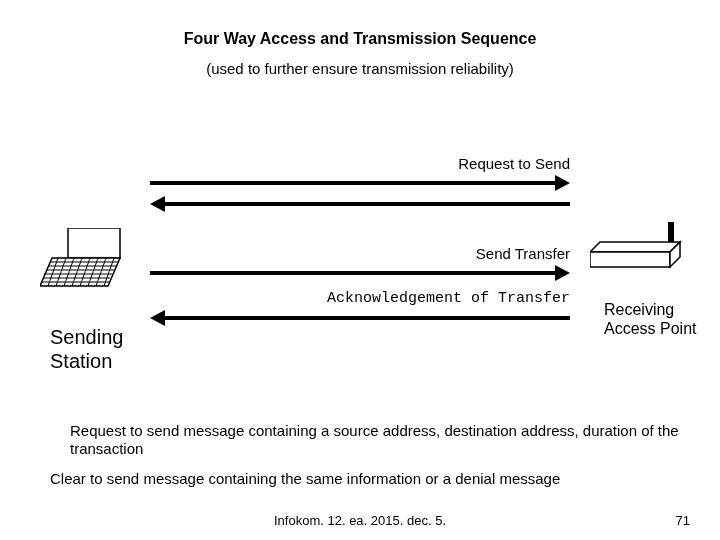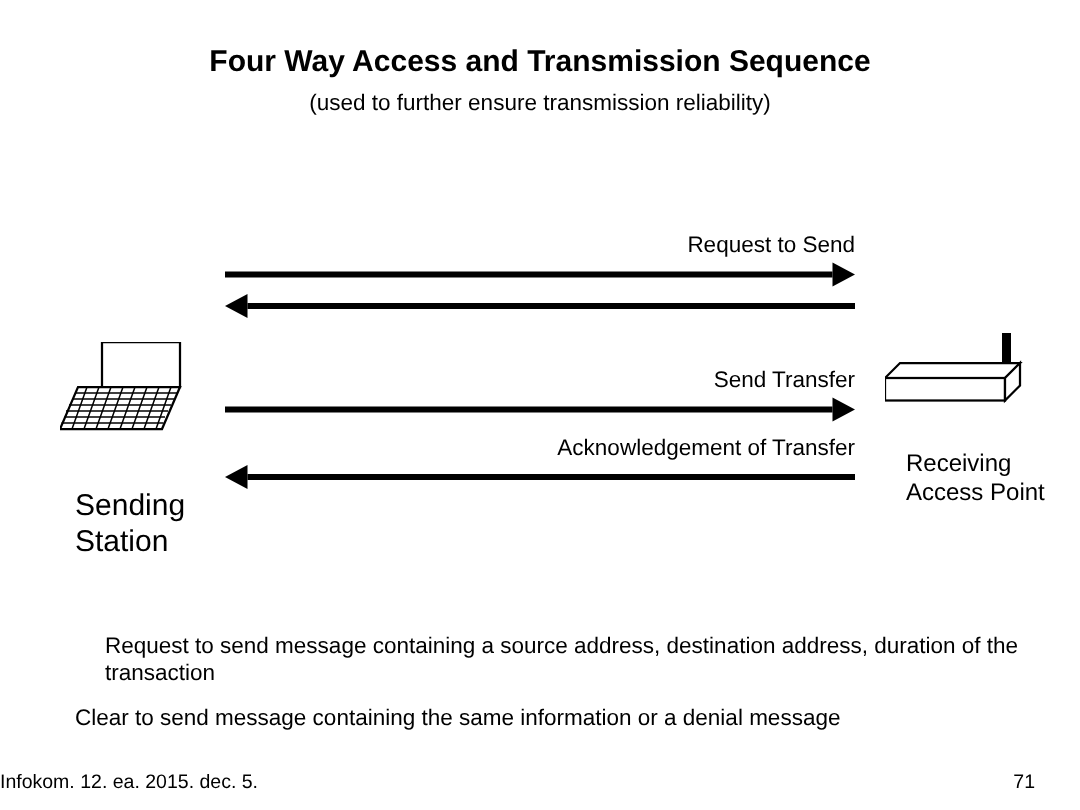--- a/index.html
+++ b/index.html
@@ -10,21 +10,21 @@
     font-family: Arial, Helvetica, sans-serif;
     color: #000;
     position: relative;
     overflow: hidden;
   }
   .title {
     position: absolute;
     top: 30px;
     left: 0; right: 0;
     text-align: center;
-    font-size: 20px;
+    font-size: 16px;
     font-weight: bold;
   }
   .subtitle {
     position: absolute;
     top: 60px;
     left: 0; right: 0;
     text-align: center;
     font-size: 15px;
   }
   .arrow-wrap {
@@ -81,20 +81,21 @@
   .footer {
     position: absolute;
     bottom: 12px;
     left: 0;
     width: 720px;
     font-size: 13px;
   }
   .footer-center {
     position: absolute;
     left: 0; right: 0;
+    text-align: center;
     bottom: 0;
     margin-top: 31px;
   }
   .footer-right {
     position: absolute;
     right: 30px;
     bottom: 0;
   }
 </style>
 </head>
@@ -119,21 +120,21 @@
 </div>
 
 <div class="arrow-wrap" style="top:245px;">
   <div class="arrow-label">Send Transfer</div>
   <svg class="arrow-svg" width="420" height="18">
     <line x1="0" y1="9" x2="405" y2="9" stroke="#000" stroke-width="4"></line>
     <polygon points="405,1 420,9 405,17" fill="#000"></polygon>
   </svg>
 </div>
 
-<div class="arrow-wrap" style="top:290px;">
+<div class="arrow-wrap" style="top:290px;font-family:Liberation Mono, monospace;">
   <div class="arrow-label">Acknowledgement of Transfer</div>
   <svg class="arrow-svg" width="420" height="18">
     <line x1="15" y1="9" x2="420" y2="9" stroke="#000" stroke-width="4"></line>
     <polygon points="15,1 0,9 15,17" fill="#000"></polygon>
   </svg>
 </div>
 
 <div class="laptop">
   <svg width="90" height="62">
 

